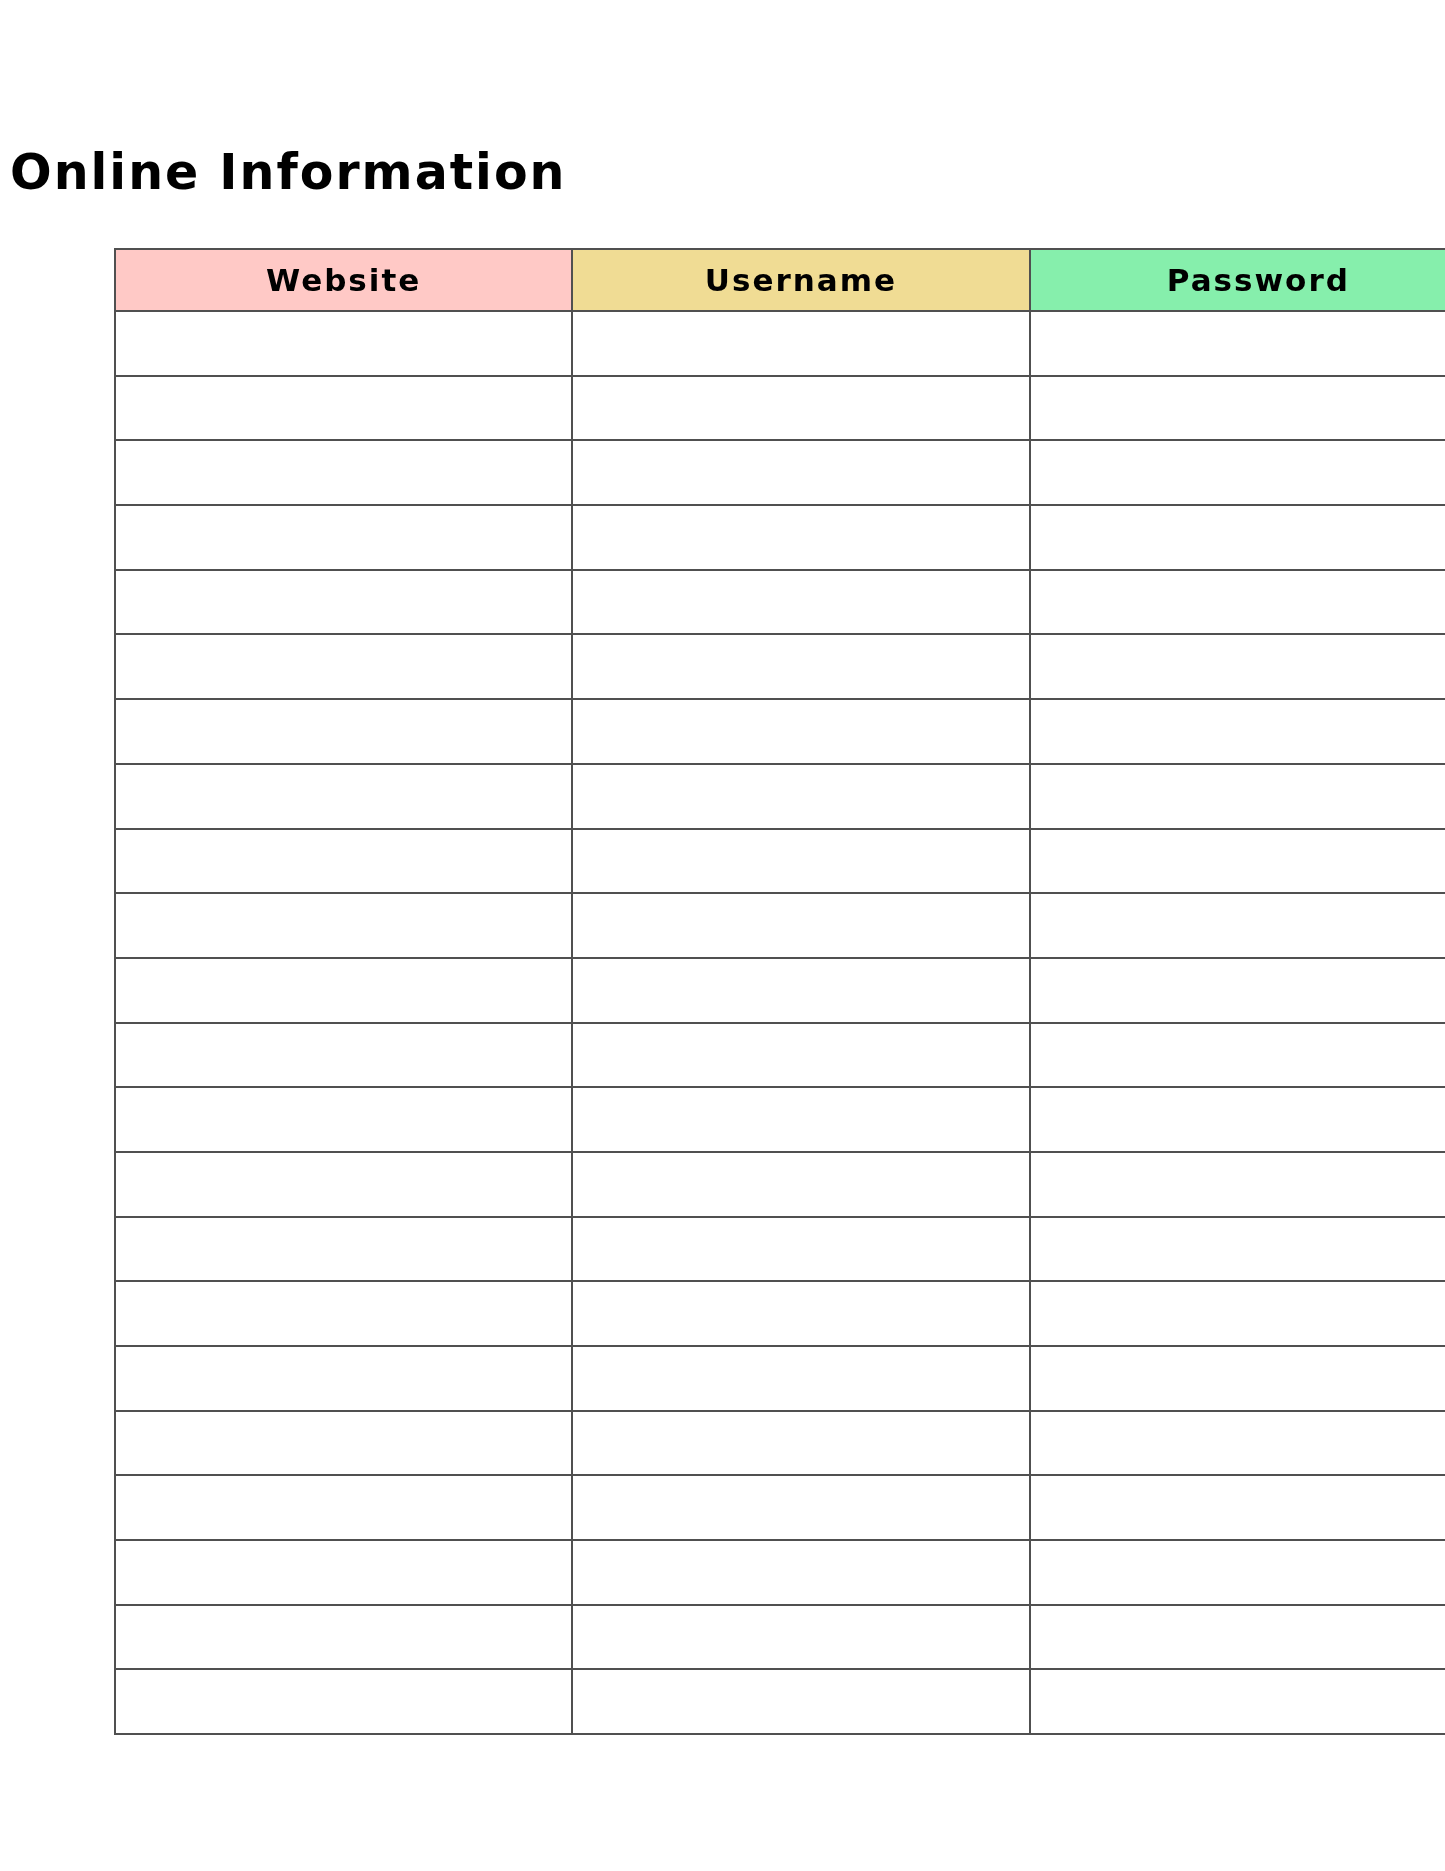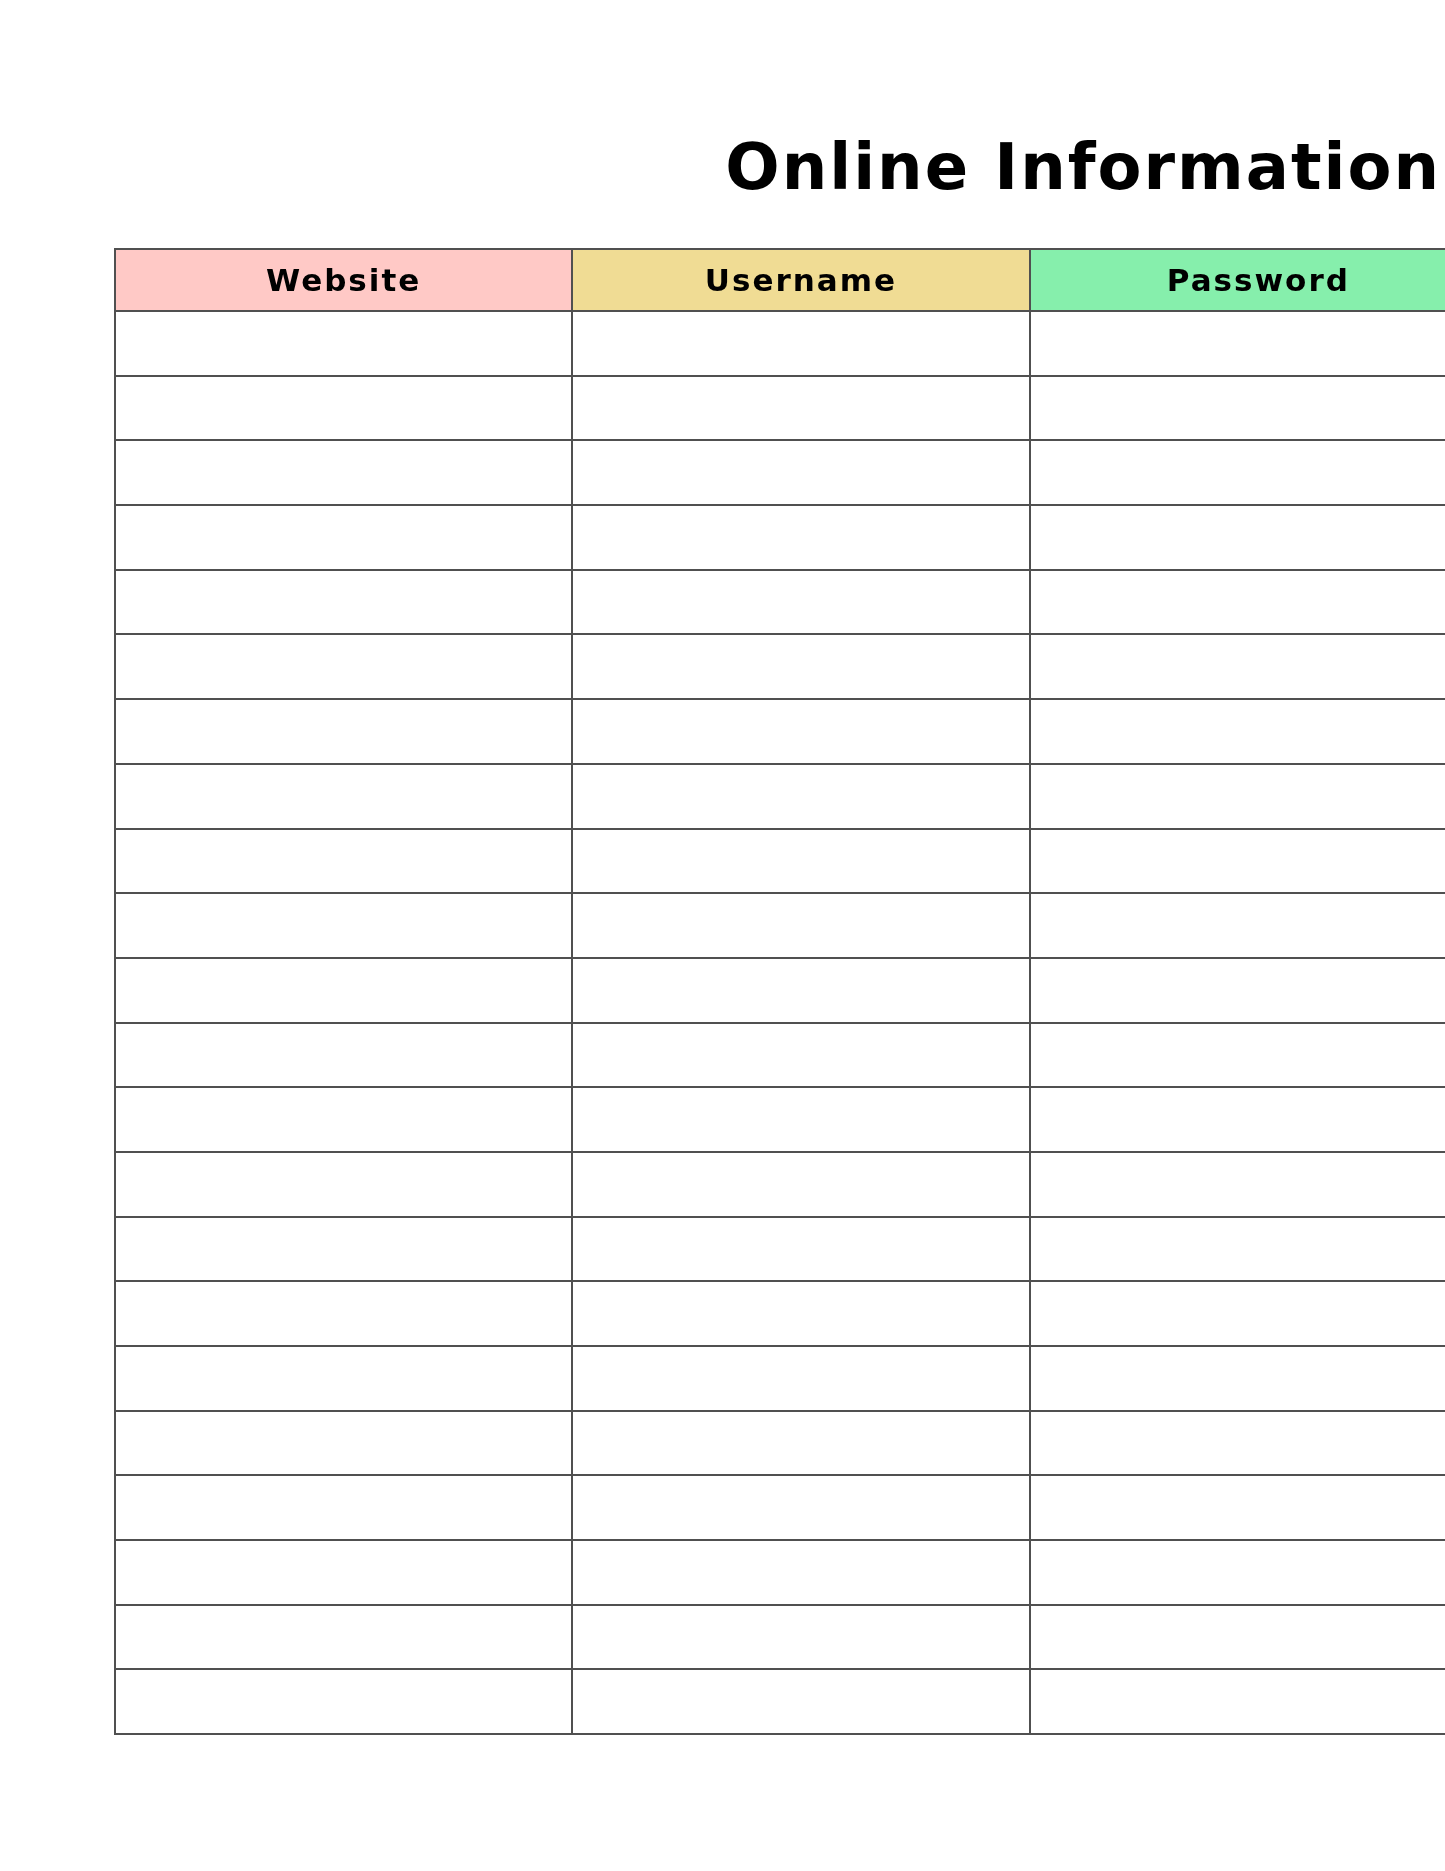--- a/index.html
+++ b/index.html
@@ -1,20 +1,20 @@
 <!DOCTYPE html>
 <html><head>
 <meta charset="utf-8">
 <style>
   html, body { margin: 0; padding: 0; background: #ffffff; }
   body { width: 1445px; height: 1871px; position: relative; overflow: hidden;
          font-family: "Liberation Sans", sans-serif; }
-  .title { position: absolute; left: 0; right: 0; top: 118px; text-align: right;
-           font-family: "DejaVu Sans", sans-serif; font-weight: bold; font-size: 64px;
-           letter-spacing: 2px; color: #000; line-height: 90px; margin: 4px; }
+  .title { position: absolute; left: 0; right: 0; top: 118px; text-align: left;
+           font-family: "DejaVu Sans", sans-serif; font-weight: bold; font-size: 49px;
+           letter-spacing: 2px; color: #000; line-height: 90px; margin: 10px; }
   .sheet { position: absolute; left: 114px; top: 248px; width: 1374px;
            border-collapse: collapse; table-layout: fixed; }
   .sheet th, .sheet td { border: 2px solid #505050; padding: 0; }
   .sheet th { height: 60px; font-family: "DejaVu Sans", sans-serif; font-weight: bold;
               font-size: 31px; letter-spacing: 2px; color: #000; text-align: center; }
   .sheet td { height: 62.7px; background: #ffffff; }
   .col-website { background: #FFC9C6; }
   .col-username { background: #F0DC94; }
   .col-password { background: #86efac; }
 </style>

